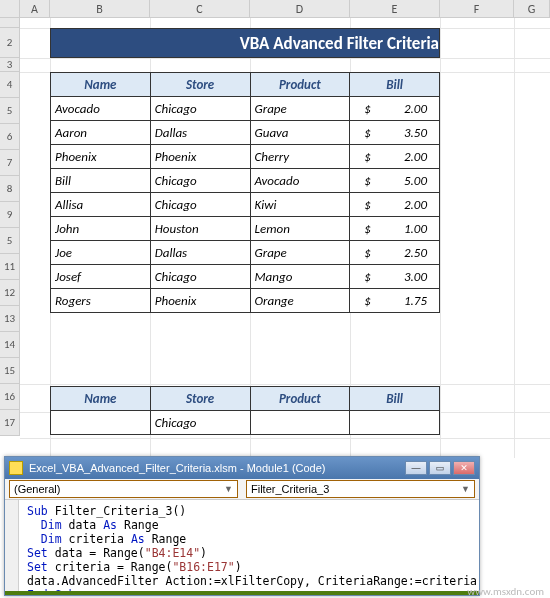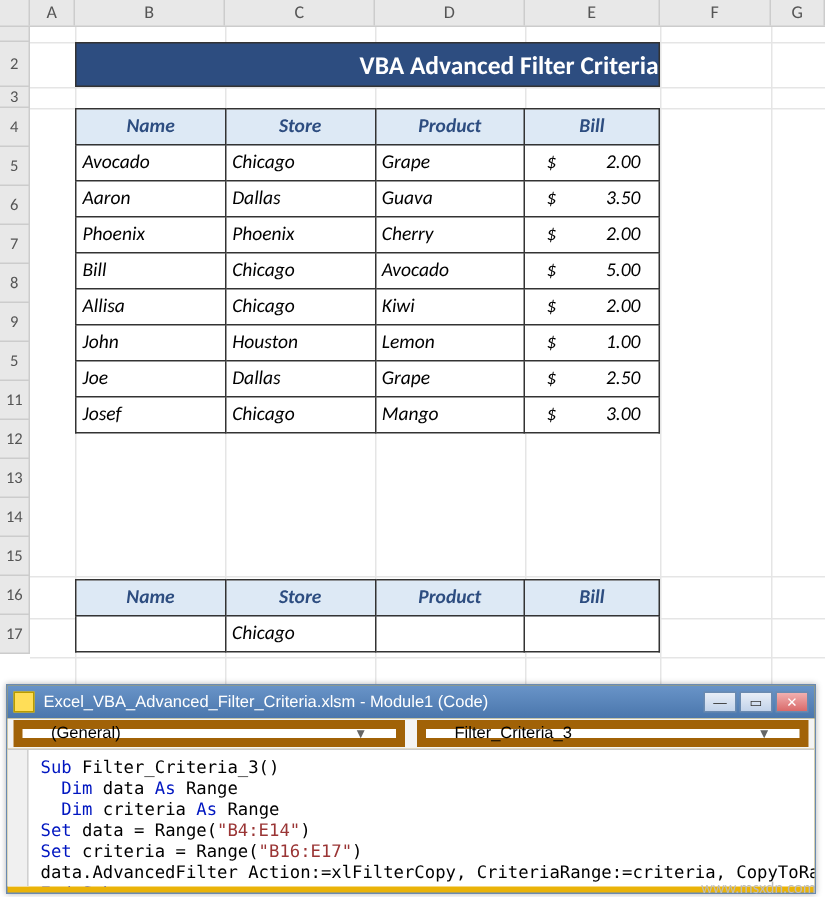--- a/index.html
+++ b/index.html
@@ -81,24 +81,24 @@
     height: 24px;
     padding: 0 4px;
     font-size: 13px;
   }
   .money-sym { float: left; padding-left: 10px;}
   .money-val { float: right; padding-right: 8px;}
   .vba-window {
     position: absolute;
     left: 4px;
     bottom: 2px;
-    width: 540px;
+    width: 476px;
     height: 140px;
     border: 1px solid #6a8ab0;
-    background: #eab308;
+    background: #4d7c0f;
     box-shadow: 0 0 4px rgba(0,0,0,0.3);
     font-family: "Segoe UI", Tahoma, sans-serif;
     font-size: 11px;
   }
   .vba-titlebar {
     height: 22px;
     background: linear-gradient(#6994c8,#4a76ac);
     color: #fff;
     display: flex;
     align-items: center;
@@ -123,23 +123,23 @@
   }
   .win-btn.close { background: linear-gradient(#f2b0b0,#d96a6a); color:#fff;}
   .vba-dropdowns {
     display: flex; height: 20px;
     background: #f4f4f4;
   }
   .vba-dd {
     flex:1;
     margin: 1px 4px;
     background: #fff;
-    border: 6px solid #a16207;
+    border: 1px solid #a16207;
     font-size: 11px;
-    padding: 0 19px;
+    padding: 0 4px;
     display:flex;
     justify-content: space-between;
     align-items: center;
     cursor: pointer;
   }
   .vba-dd .chev { font-size:9px; color:#666;}
   .vba-code {
     background: #fff;
     height: 92px;
     border-top: 1px solid #ccc;
@@ -289,20 +289,29 @@
             <span class="money-val">2.50</span>
           </td>
         </tr>
         <tr>
           <td>Josef</td>
           <td>Chicago</td>
           <td>Mango</td>
           <td>
             <span class="money-sym">$</span>
             <span class="money-val">3.00</span>
+          </td>
+        </tr>
+        <tr>
+          <td>Rogers</td>
+          <td>Phoenix</td>
+          <td>Orange</td>
+          <td>
+            <span class="money-sym">$</span>
+            <span class="money-val">1.75</span>
           </td>
         </tr>
       </tbody>
   </table>
 
   <table class="data crit-table" style="left:30px;top:368px;width:390px">
     <thead>
         <tr>
       <th style="width:100px">Name</th>
       <th style="width:100px">Store</th>

